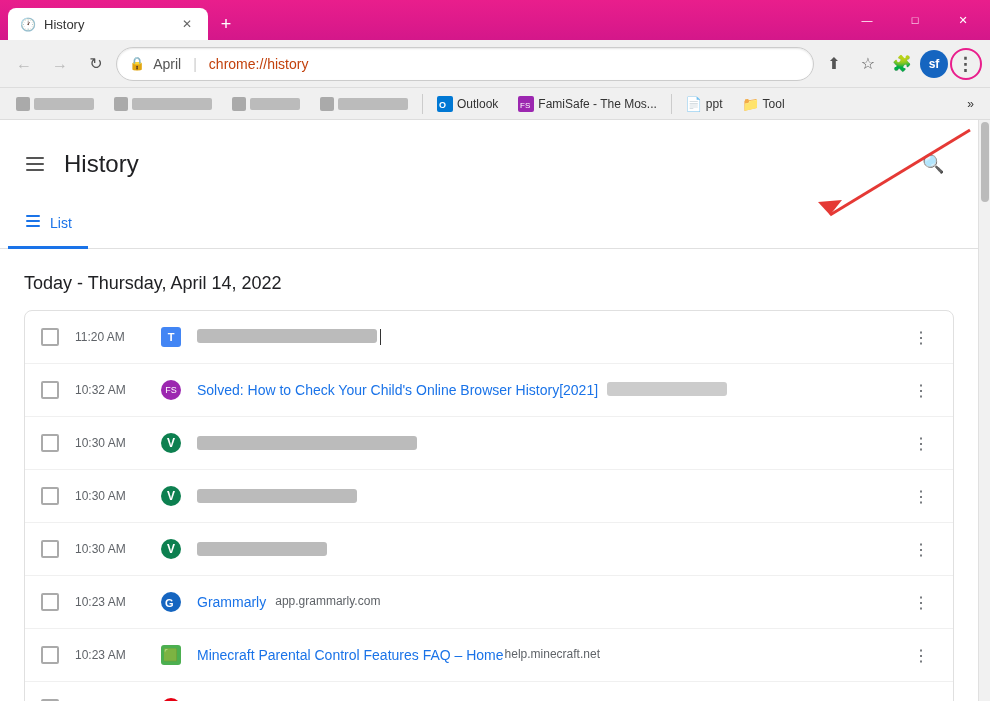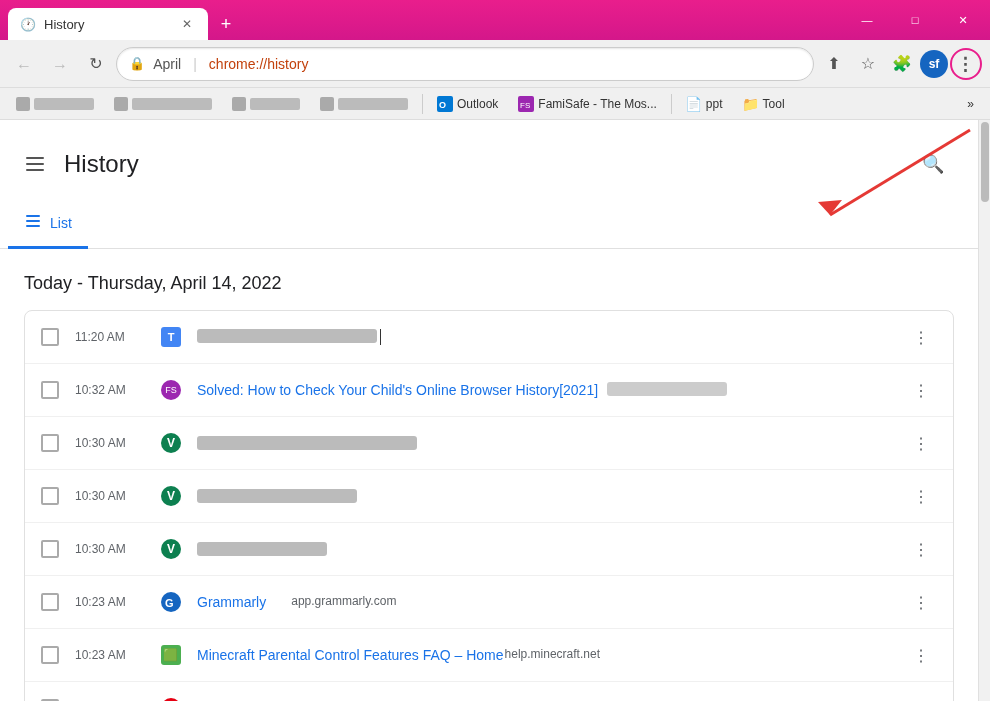--- a/index.html
+++ b/index.html
@@ -675,21 +675,21 @@
             <div class="row-checkbox"></div>
             <span class="row-time">10:23 AM</span>
             <div class="row-favicon">
               <svg width="20" height="20" viewBox="0 0 20 20">
                 <circle cx="10" cy="10" r="10" fill="#1565c0"></circle>
                 <text x="4" y="15" font-size="11" fill="white" font-weight="bold">G</text>
               </svg>
             </div>
             <div class="row-title">
               <span>Grammarly</span>
-              <span class="row-domain" style="margin-left:24px;">app.grammarly.com</span>
+              <span class="row-domain" style="margin-left:8px;">app.grammarly.com</span>
             </div>
             <div class="row-more">⋮</div>
           </div>
 
           <div class="history-row">
             <div class="row-checkbox"></div>
             <span class="row-time">10:23 AM</span>
             <div class="row-favicon">
               <div class="favicon-minecraft">🟩</div>
             </div>

